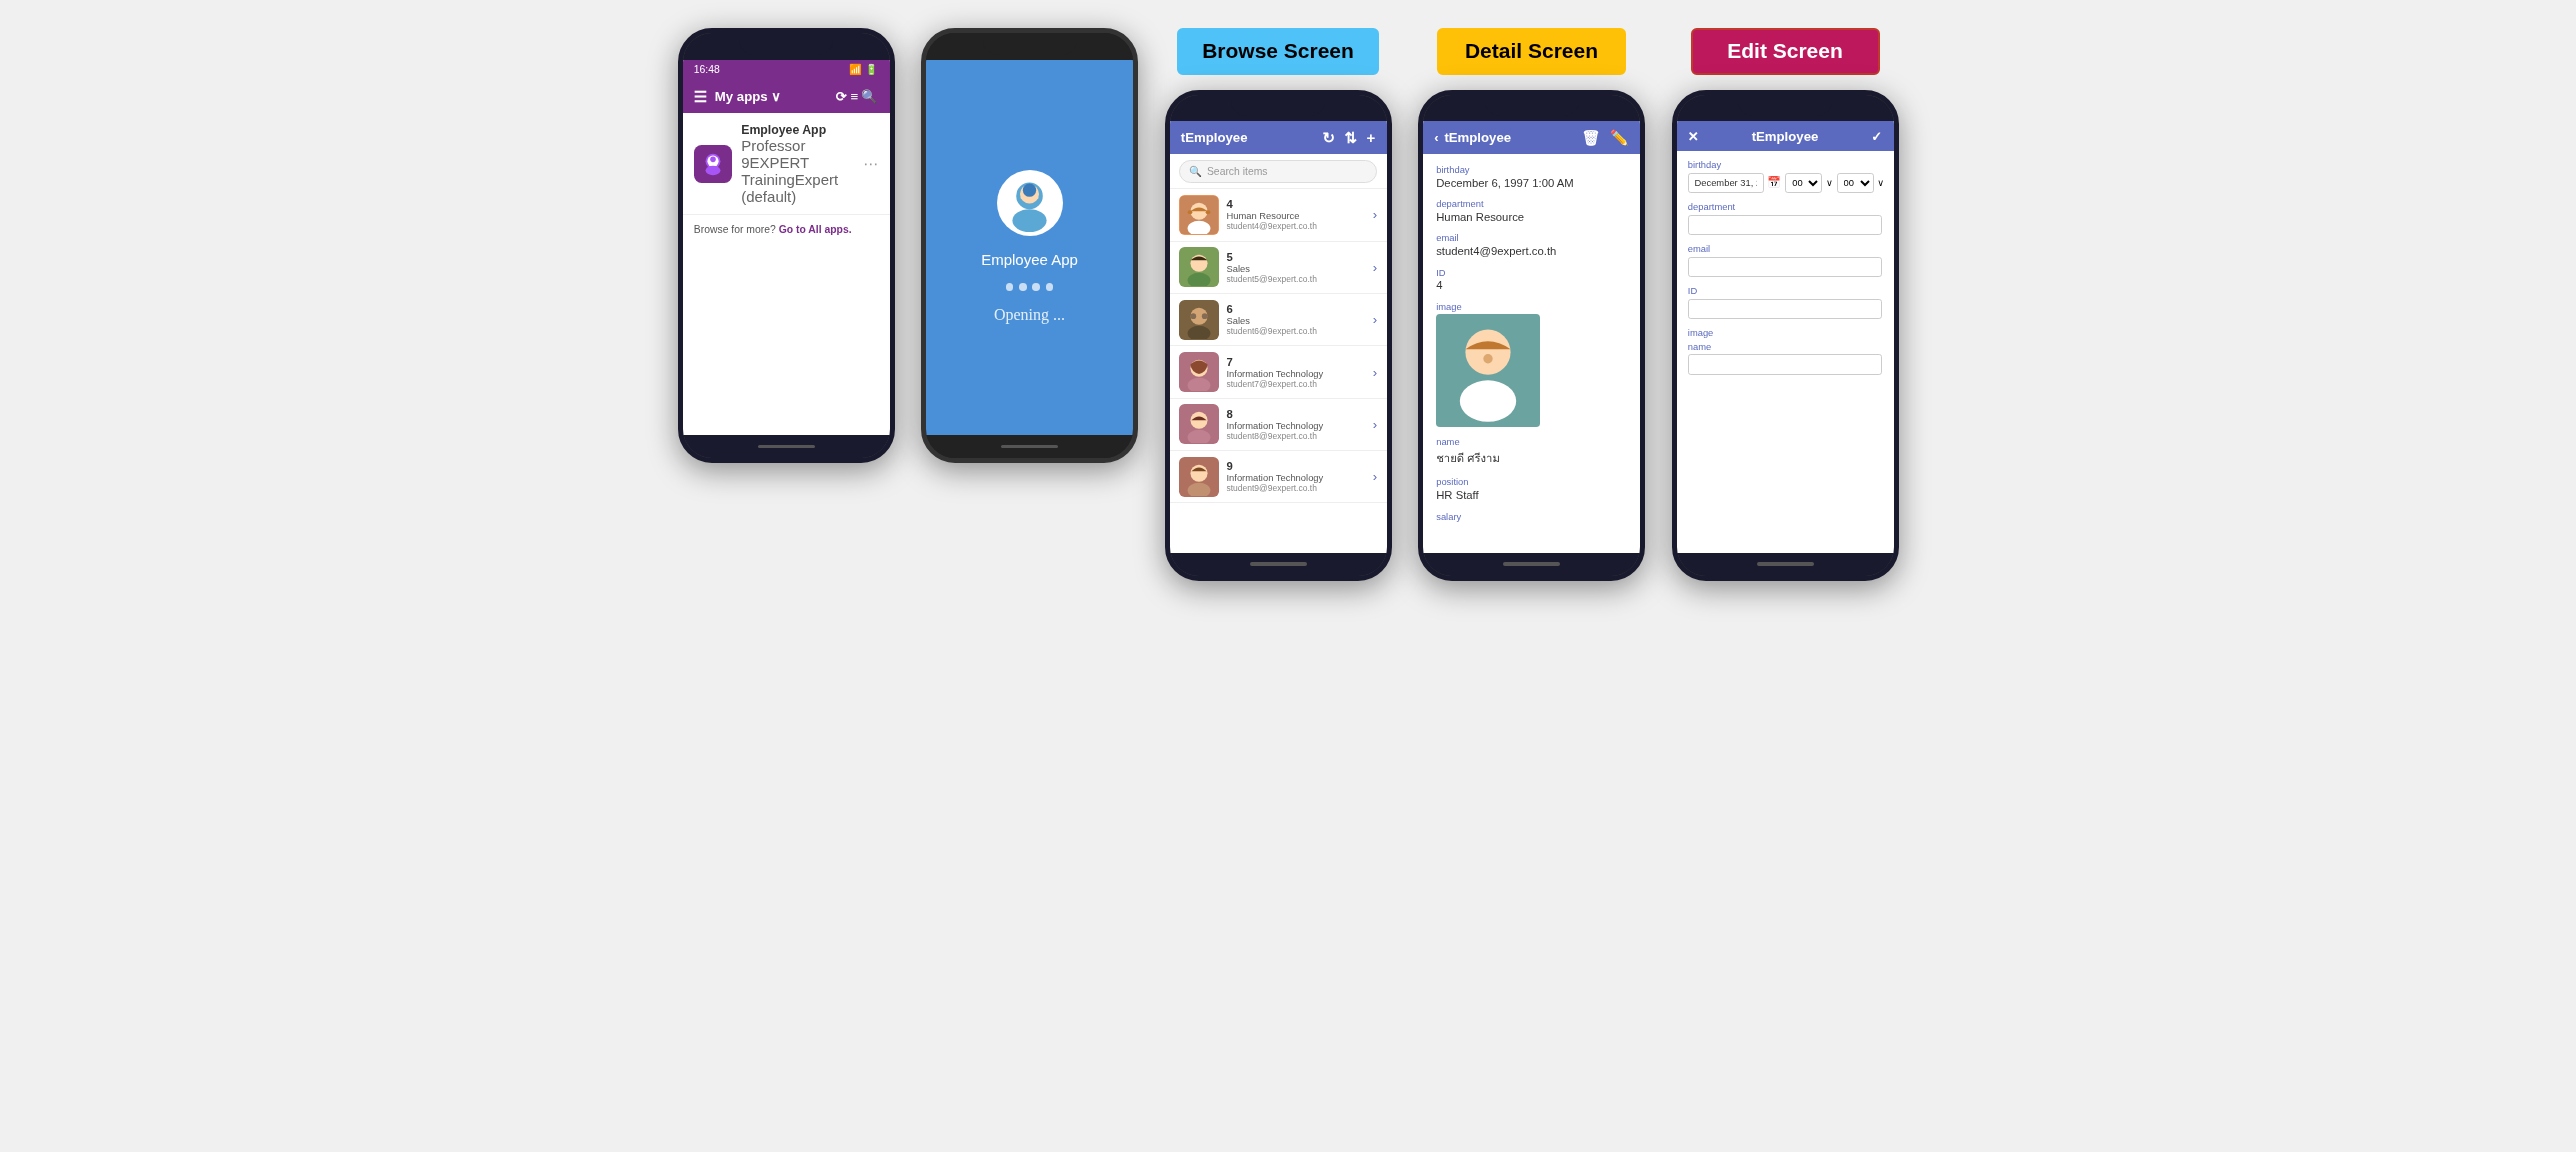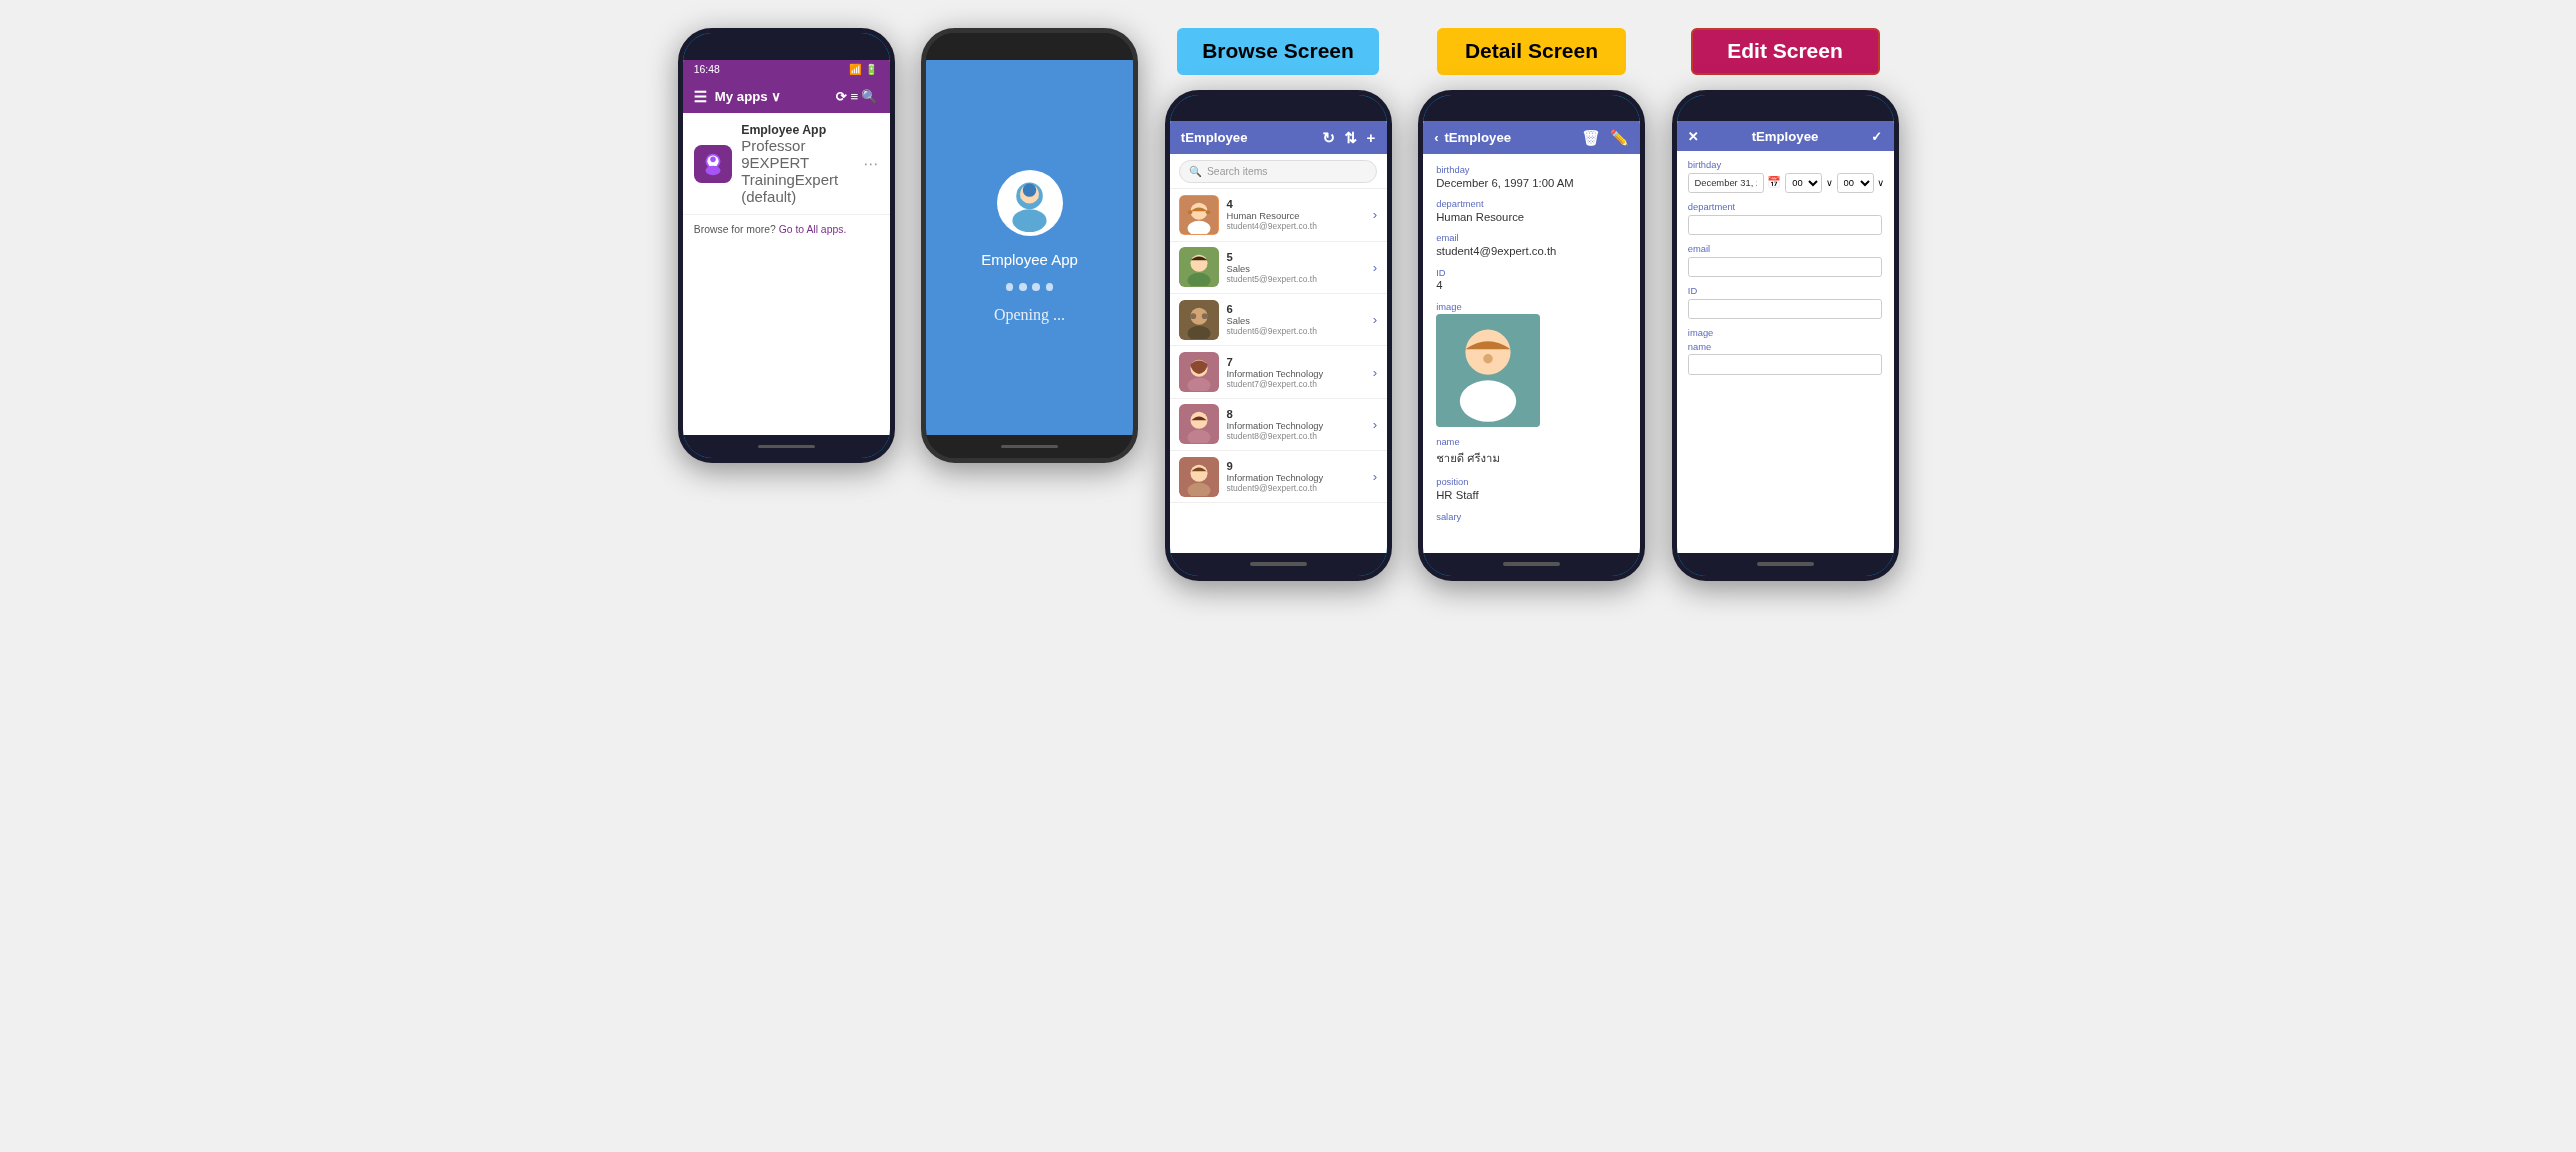--- a/index.html
+++ b/index.html
@@ -31,21 +31,21 @@
       border: 2.8px solid;
       text-align: center;
       min-width: 189px;
       margin-bottom: 3.8px;
     }
 
     .phone {
       position: relative;
       border-radius: 38px;
       border: 5.7px solid #1a1a2e;
-      background: #0ea5e9;
+      background: #404040;
       box-shadow: 0 7.6px 30px rgba(0,0,0,0.4);
       overflow: hidden;
       display: flex;
       flex-direction: column;
     }
 
     .phone-top-bar {
       position: absolute;
       top: 0; left: 0; right: 0;
       height: 26.5px;
@@ -130,21 +130,21 @@
     .app-info { flex: 1; }
     .app-name { font-size: 12.3px; font-weight: bold; color: #333; }
     .app-sub { font-size: 15px; color: #666; }
 
     .looking-for {
       padding: 9.4px 11.3px;
       font-size: 10.4px;
       color: #555;
     }
 
-    .go-to-link { color: #7b2d8b; font-weight: normal; }
+    .go-to-link { color: #7b2d8b; font-weight: bold; }
 
     .splash-content {
       display: flex;
       flex-direction: column;
       align-items: center;
       justify-content: center;
       height: 100%;
       gap: 15px;
     }
 

